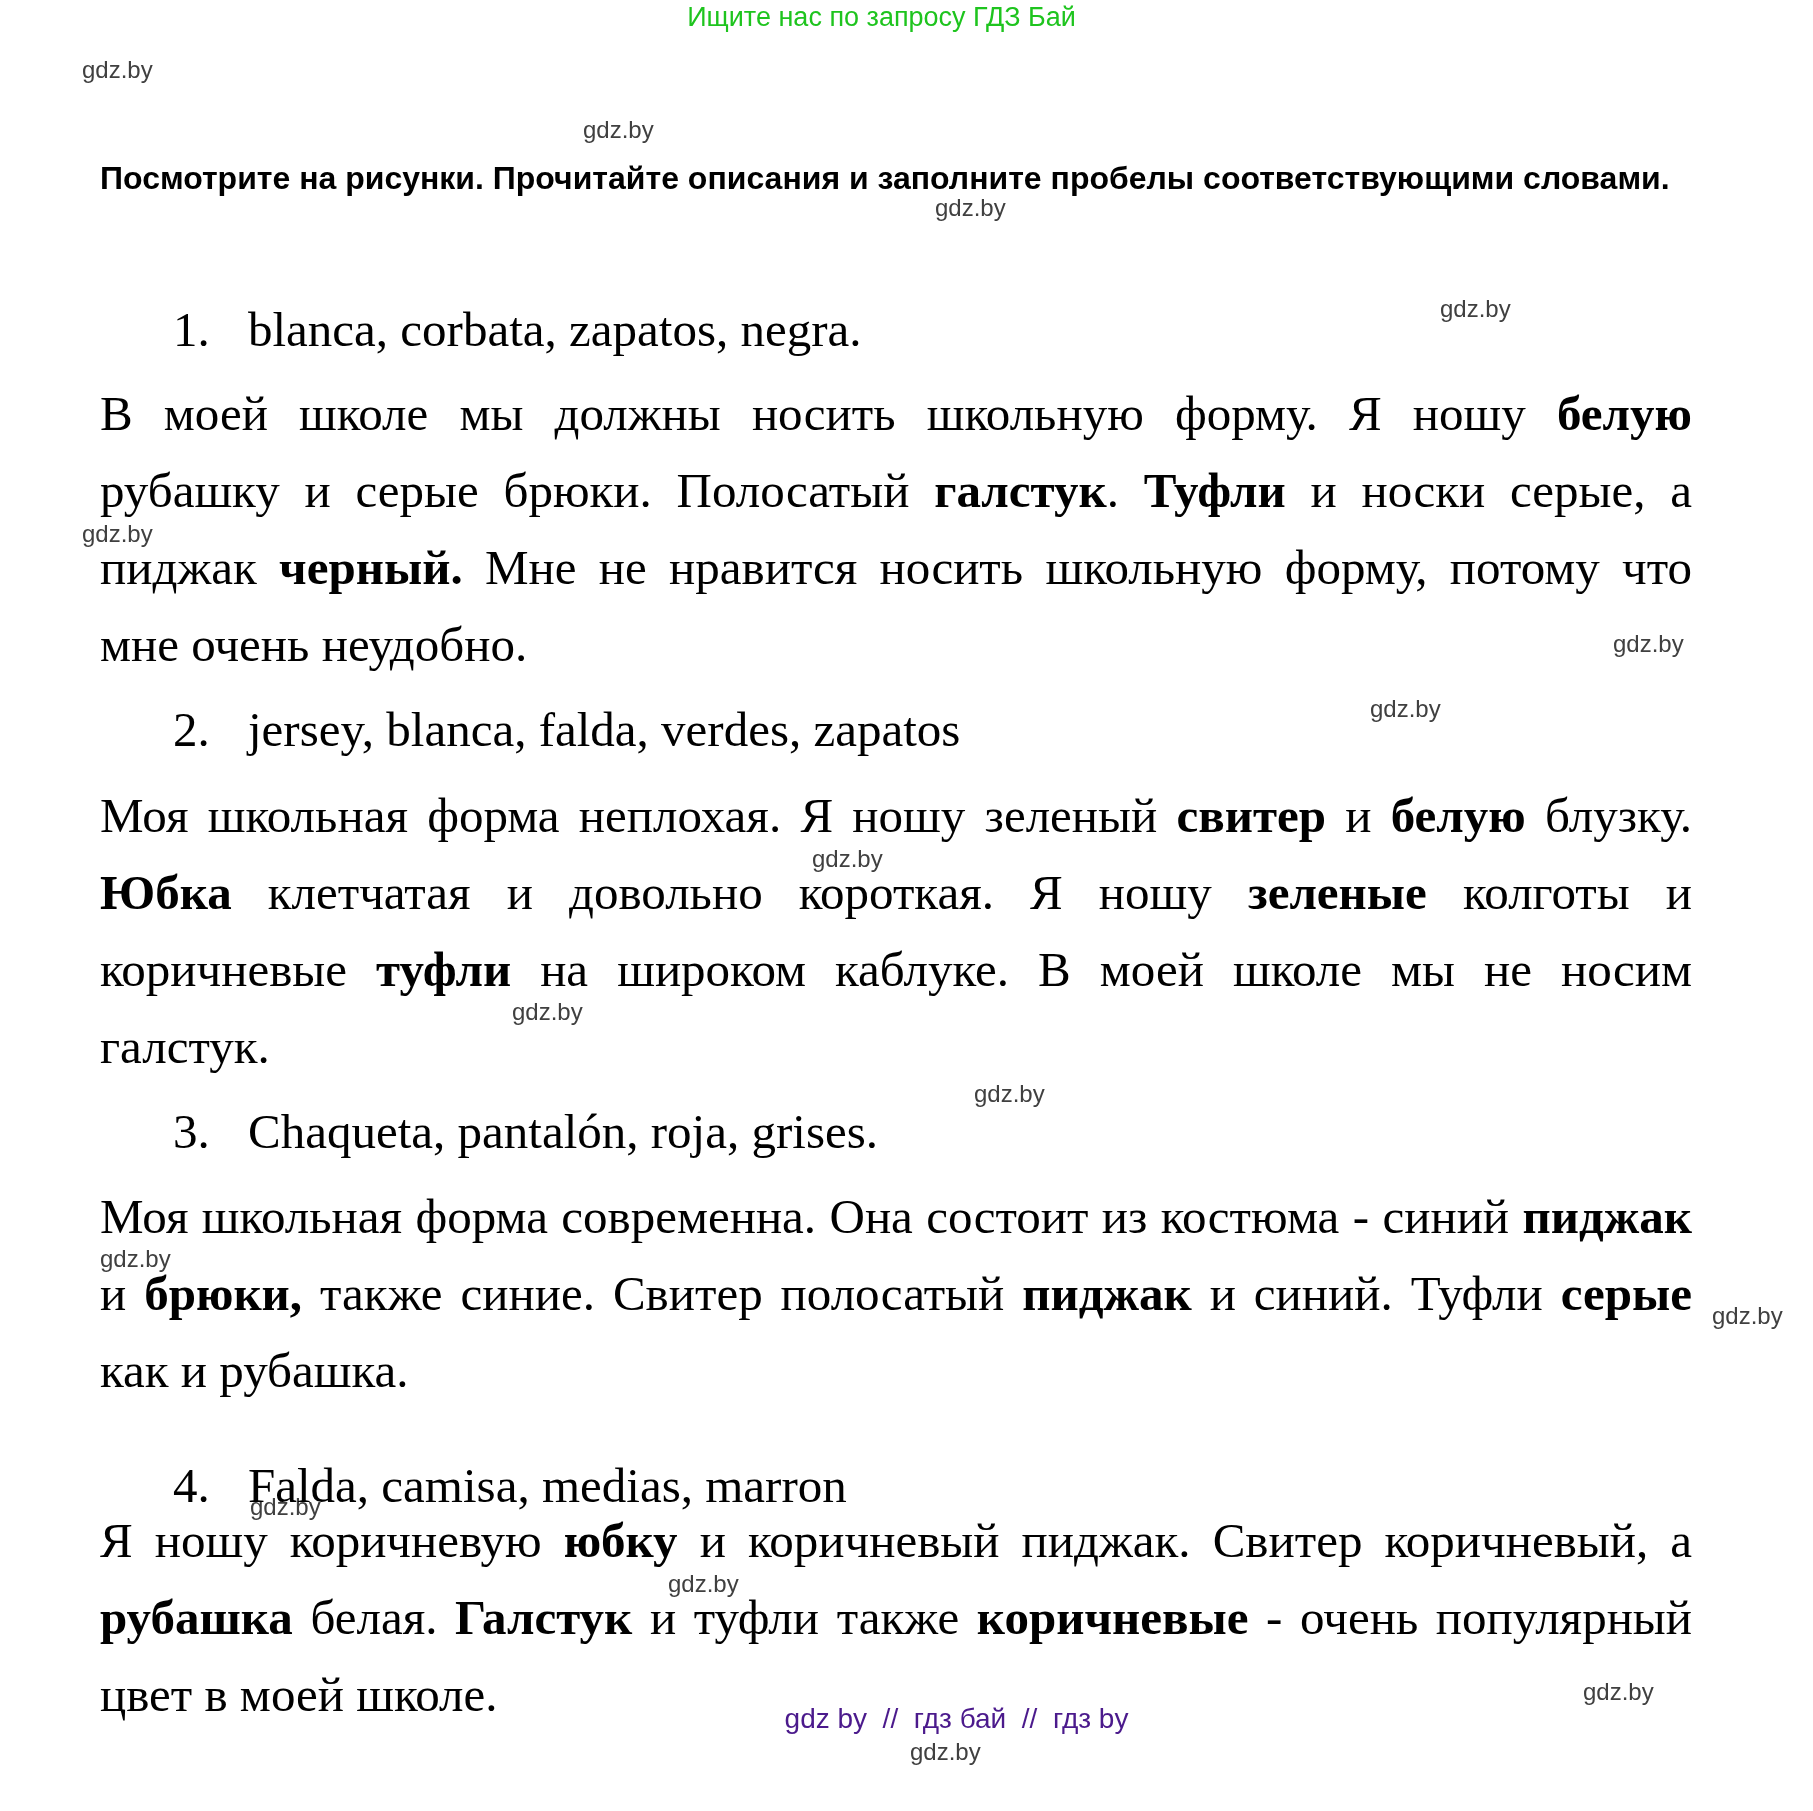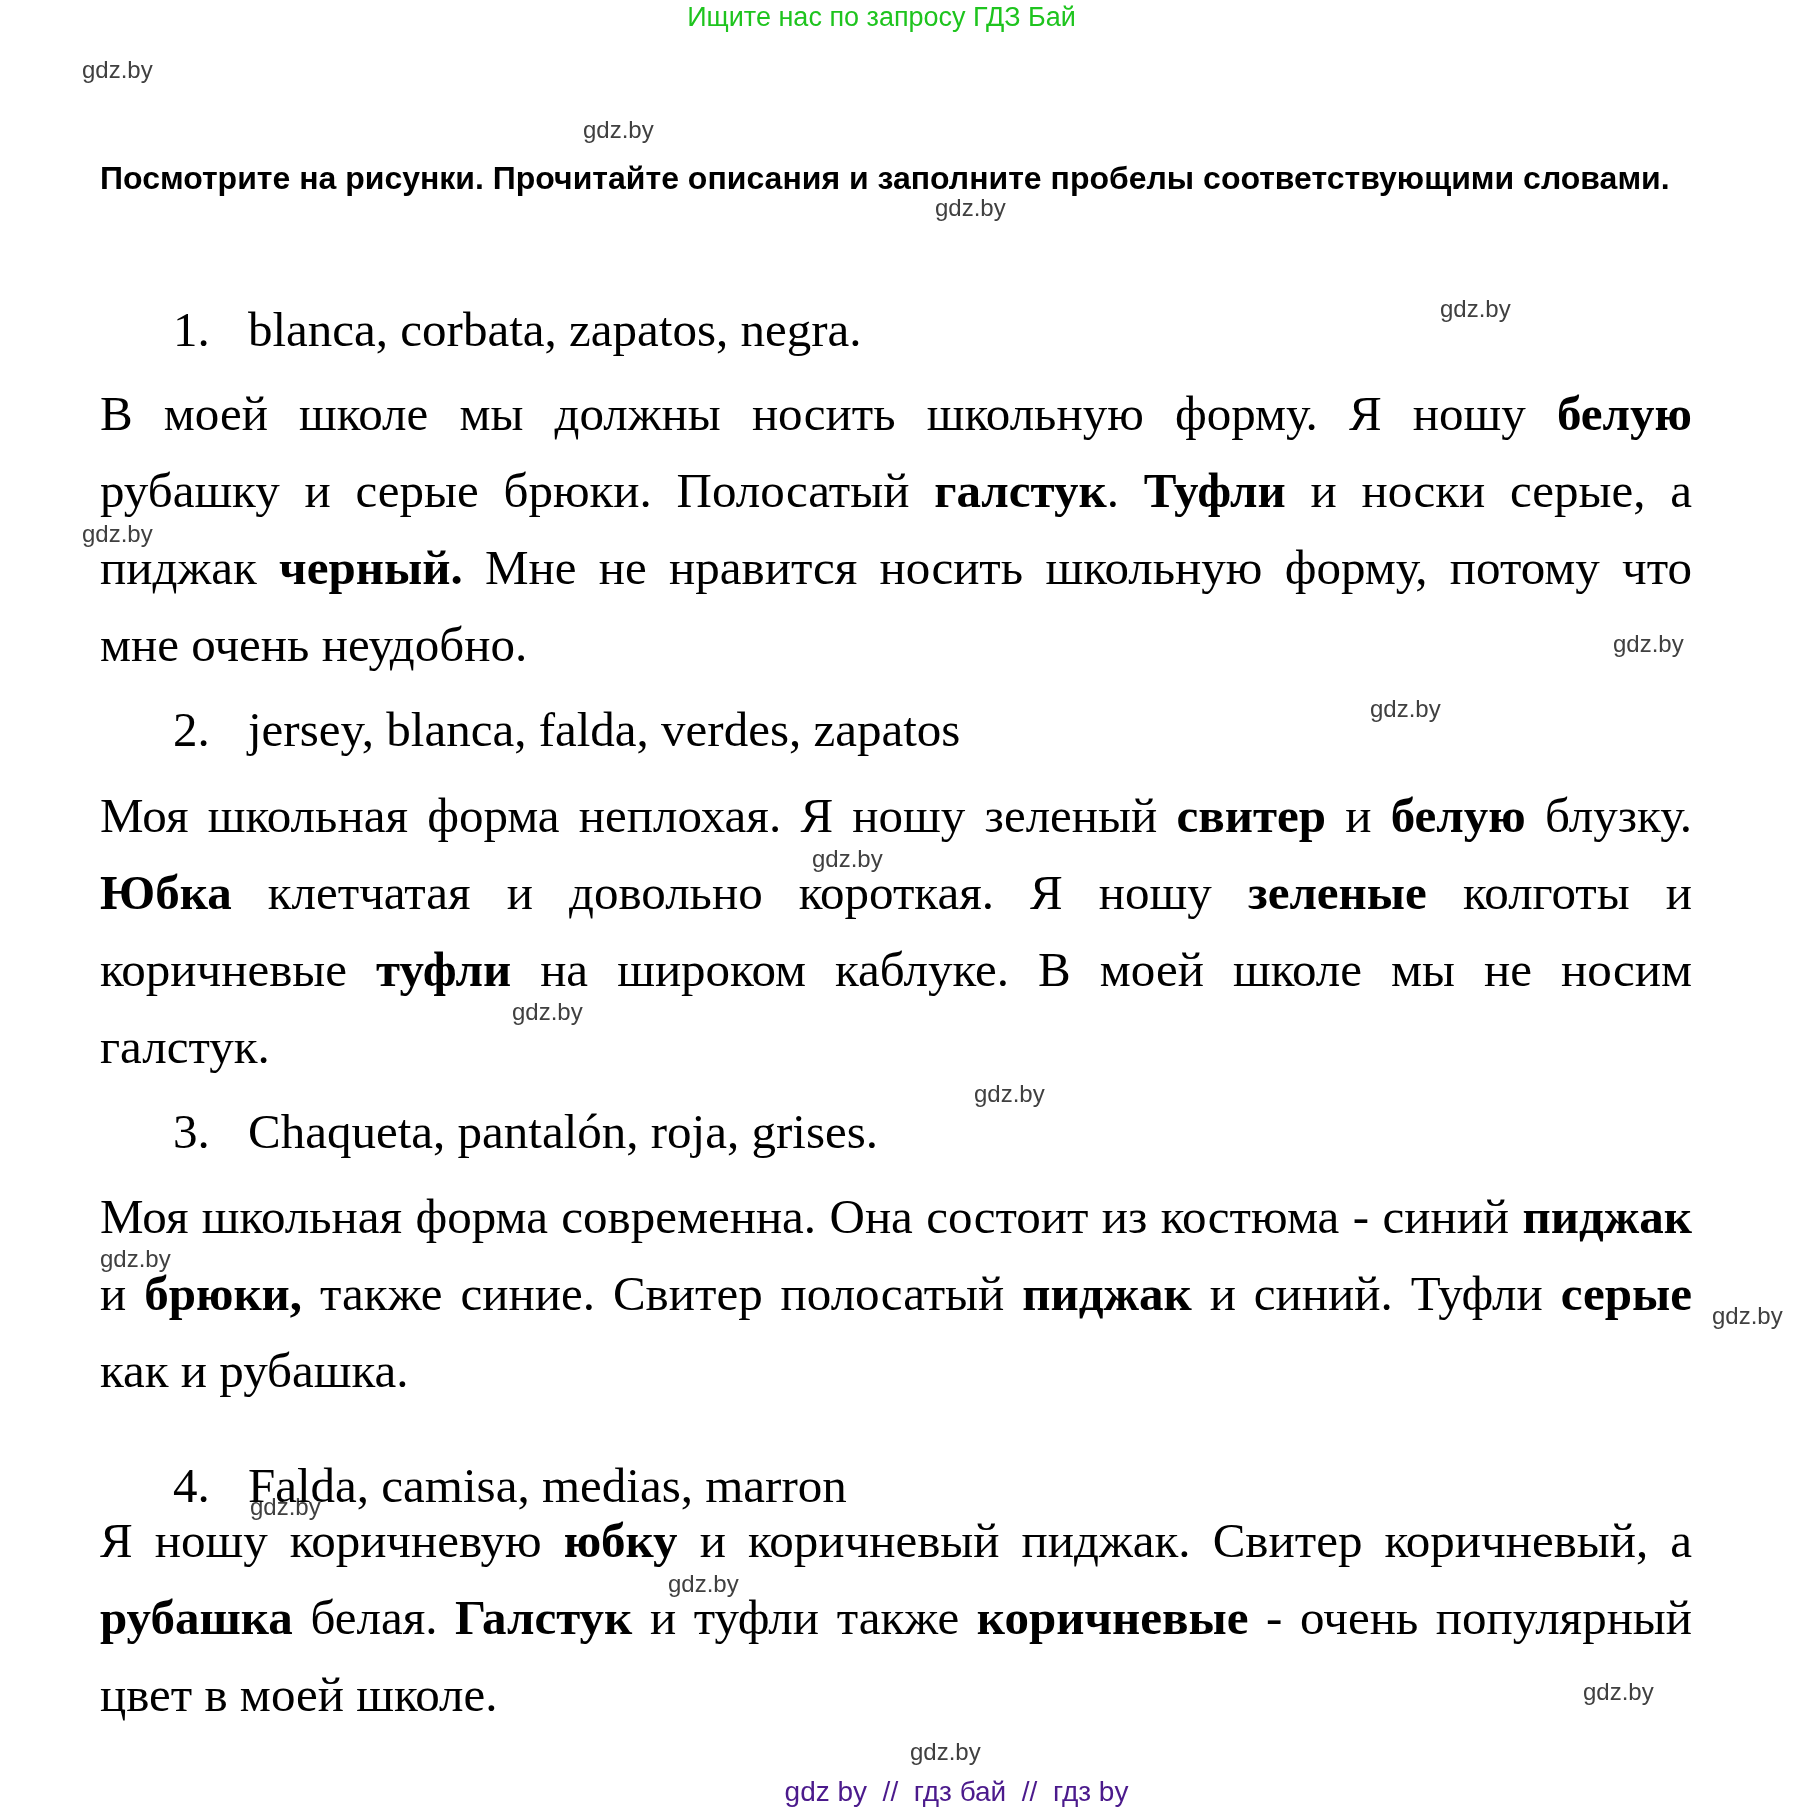--- a/index.html
+++ b/index.html
@@ -23,21 +23,21 @@
       font-size: 49px; line-height: 60px; white-space: nowrap;
     }
     .words .num { display: inline-block; width: 75px; }
     .para {
       position: absolute; left: 100px; width: 1592px;
       font-family: "Liberation Serif", serif; font-size: 49px; line-height: 77px;
       text-align: justify; text-align-last: left;
     }
     .para b { font-weight: bold; }
     .footer {
-      position: absolute; left: 0; width: 1813px; top: 1775px; text-align: center;
+      position: absolute; left: 0; width: 1813px; top: 1702px; text-align: center;
       font-family: "Liberation Sans", sans-serif; font-size: 28px; color: #4b1a8c;
       line-height: 34px; padding-left: 100px; box-sizing: border-box; white-space: pre;
     }
   </style>
 </head>
 <body>
 
 <div class="top-banner" style="color: rgb(30, 196, 30);">Ищите нас по запросу ГДЗ Бай</div>
 
 <div class="wm" style="left:82px;top:56px;">gdz.by</div>

